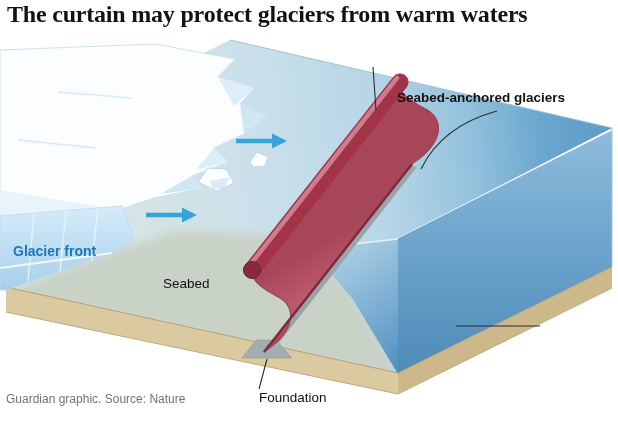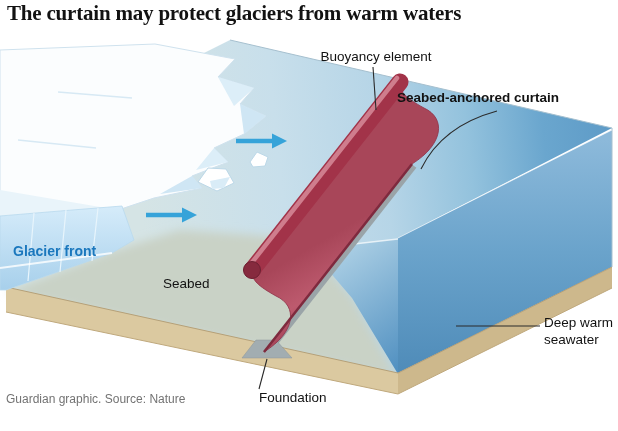--- a/index.html
+++ b/index.html
@@ -1,20 +1,20 @@
 <!DOCTYPE html>
 <html style="--c-title_text: #121212; --c-label_text: #121212; --c-glacier_label_blue: #1a77bd; --c-footer_text: #737373; --c-curtain: #bd5a6e; --c-curtain_dark: #8e3046; --c-buoy_tube: #a23349; --c-water_deep: #5e9bc7; --c-water_pale: #cfe4ee; --c-seabed_floor: #c9d2c6; --c-sand: #dbc9a0; --c-glacier_face: #d6ecfa; --c-arrow: #36a3d9; --c-leader_line: #2b2b2b;"><head>
 <meta charset="utf-8">
 <style>
   html,body{margin:0;padding:0;background:#ffffff;}
   .stage{position:relative;width:618px;height:431px;background:#fff;overflow:hidden;
          font-family:"Liberation Sans","DejaVu Sans",sans-serif;}
   .stage svg{position:absolute;left:0;top:0;}
   .title{position:absolute;left:7px;top:1px;font-family:"Liberation Serif","DejaVu Serif",serif;
-         font-weight:700;font-size:21px;letter-spacing:-0.2px;color:var(--c-title_text,#121212);}
+         font-weight:700;font-size:24px;letter-spacing:-0.2px;color:var(--c-title_text,#121212);}
   .lbl{position:absolute;font-size:13.5px;color:var(--c-label_text,#121212);white-space:nowrap;}
   .lbl.bold{font-weight:700;}
   .lbl.center{text-align:center;}
   .lbl-glacier{position:absolute;font-size:14px;font-weight:700;white-space:nowrap;
                color:var(--c-glacier_label_blue,#1a77bd);}
   .lbl.multiline{white-space:pre-line;line-height:1.25;}
   .footer{position:absolute;left:6px;top:392px;font-size:12px;color:var(--c-footer_text,#737373);}
 </style>
 </head>
 <body>
@@ -121,27 +121,24 @@
     <g fill="none" stroke="var(--c-leader_line,#2b2b2b)" stroke-width="1.1">
       <path d="M373,67 L376,110"></path>
       <path d="M497,111 Q442,126 421,169"></path>
       <path d="M540,326 L456,326"></path>
       <path d="M259,389 L267,359"></path>
     </g>
   </svg>
 
   <div class="title">The curtain may protect glaciers from warm waters</div>
 
-  <div class="lbl center" style="left:312px;top:49px;width:128px;">Buoyancy element</div>
 
-  <div class="lbl bold" style="left:397px;top:90px;">Seabed-anchored curtain</div>
+  <div class="lbl bold" style="left:397px;top:90px;">Seabed-anchored glaciers</div>
 
   <div class="lbl-glacier" style="left:13px;top:243px;text-align:right;">Glacier front</div>
 
   <div class="lbl" style="left:163px;top:276px;">Seabed</div>
 
-  <div class="lbl multiline" style="left:544px;top:315px;white-space:pre-line;">Deep warm
-seawater</div>
 
   <div class="lbl" style="left:227px;top:390px;margin-left:32px;">Foundation</div>
 
   <div class="footer">Guardian graphic. Source: Nature</div>
 </div>
 
 </body></html>

